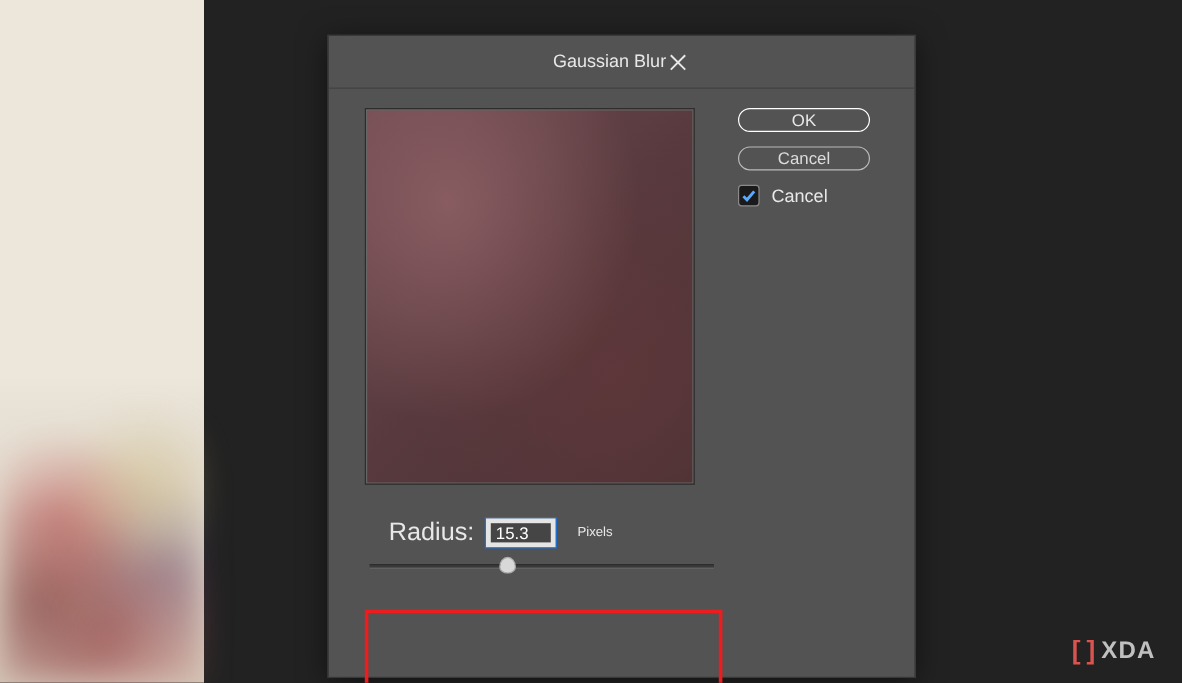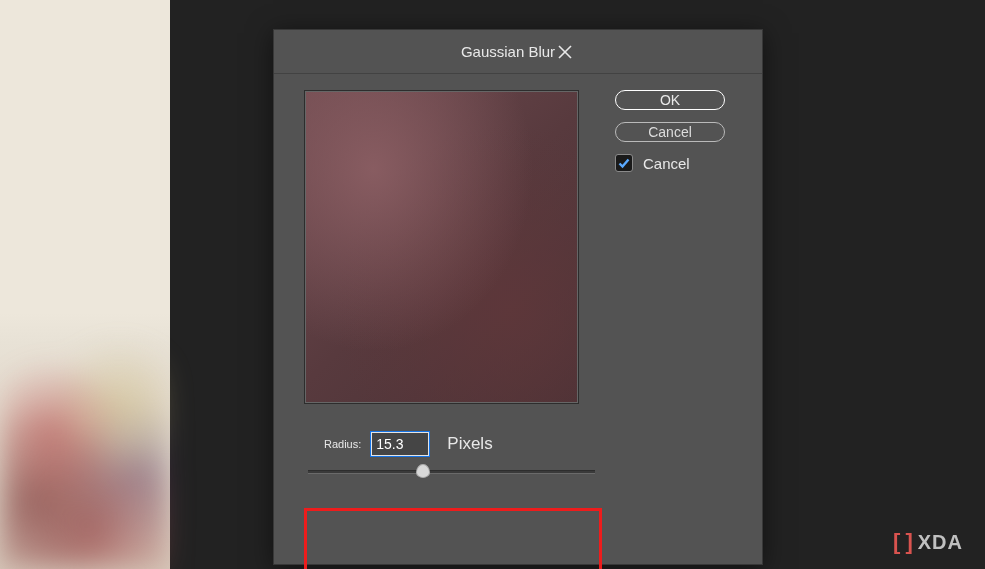--- a/index.html
+++ b/index.html
@@ -77,34 +77,34 @@
     .highlight-box {
       position: absolute;
       left: 30px;
       top: 434px;
       width: 298px;
       height: 80px;
       border: 3px solid #ee1c1c;
       pointer-events: none;
     }
     .radius-row { margin-top: 28px; display:flex; align-items:center; gap:10px; padding-left: 20px; }
-    .radius-label { color:#e8e8e8; font-size:11px; }
+    .radius-label { color:#e8e8e8; font-size:21px; }
     .radius-input {
       width: 58px;
       height: 24px;
       background:#454545;
-      border:1px solid #e5e5e5;
+      border:4px solid #e5e5e5;
       box-shadow: 0 0 0 1px #1473e6;
       color:#fff;
       font-size:14px;
       padding: 1px 4px;
       text-align:left;
     }
     .radius-input::selection { background:#1473e6; }
-    .radius-unit { color:#e8e8e8; font-size:17px; margin-left:8px; }
+    .radius-unit { color:#e8e8e8; font-size:11px; margin-left:8px; }
     .slider-row { margin-top:14px; padding: 0 4px 0 4px; position:relative; }
     .slider-track { height:4px; background:#3a3a3a; border-top:1px solid #2d2d2d; border-bottom:1px solid #6a6a6a; }
     .thumb-shape{
       position:absolute;
       top:-6px;
       left: 40.5%;
       width:14px; height:14px;
       background:#d8d8d8;
       border-radius: 50% 50% 50% 50% / 60% 60% 40% 40%;
       transform: translateX(-50%);

